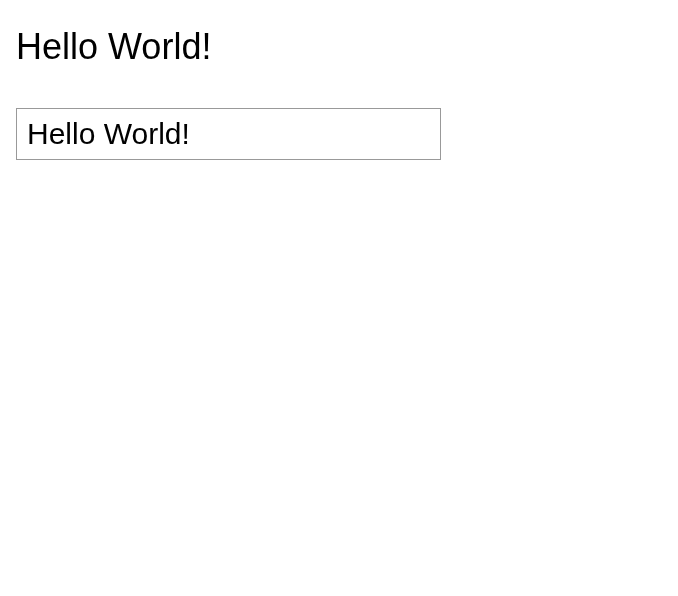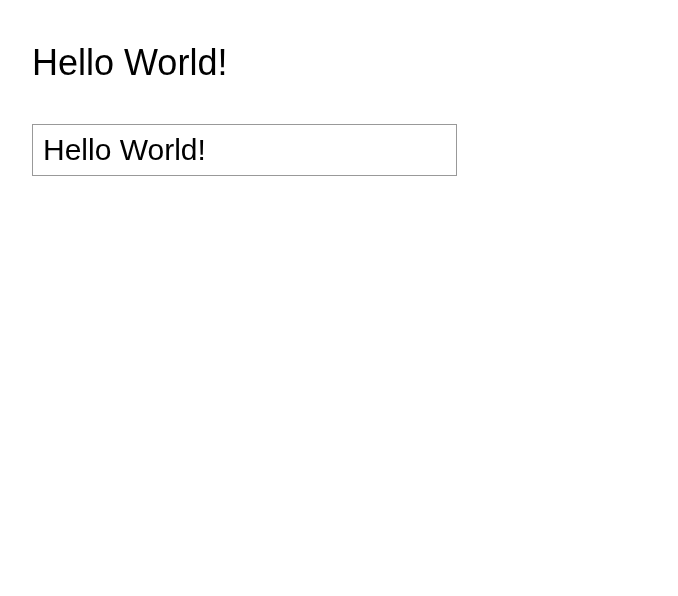--- a/index.html
+++ b/index.html
@@ -5,21 +5,21 @@
   * { box-sizing: border-box; }
   body {
     margin: 0;
     font-family: Arial, sans-serif;
     font-size: 13px;
     background: #fff;
     width: 678px;
     position: relative;
   }
   .page-area {
-    padding: 32px;
+    padding: 16px;
   }
   .page-title {
     font-size: 36px;
     font-weight: normal;
     margin: 10px 0 40px 0;
     color: #000;
   }
   .page-input {
     border: 1px solid #999;
     padding: 8px 10px;

